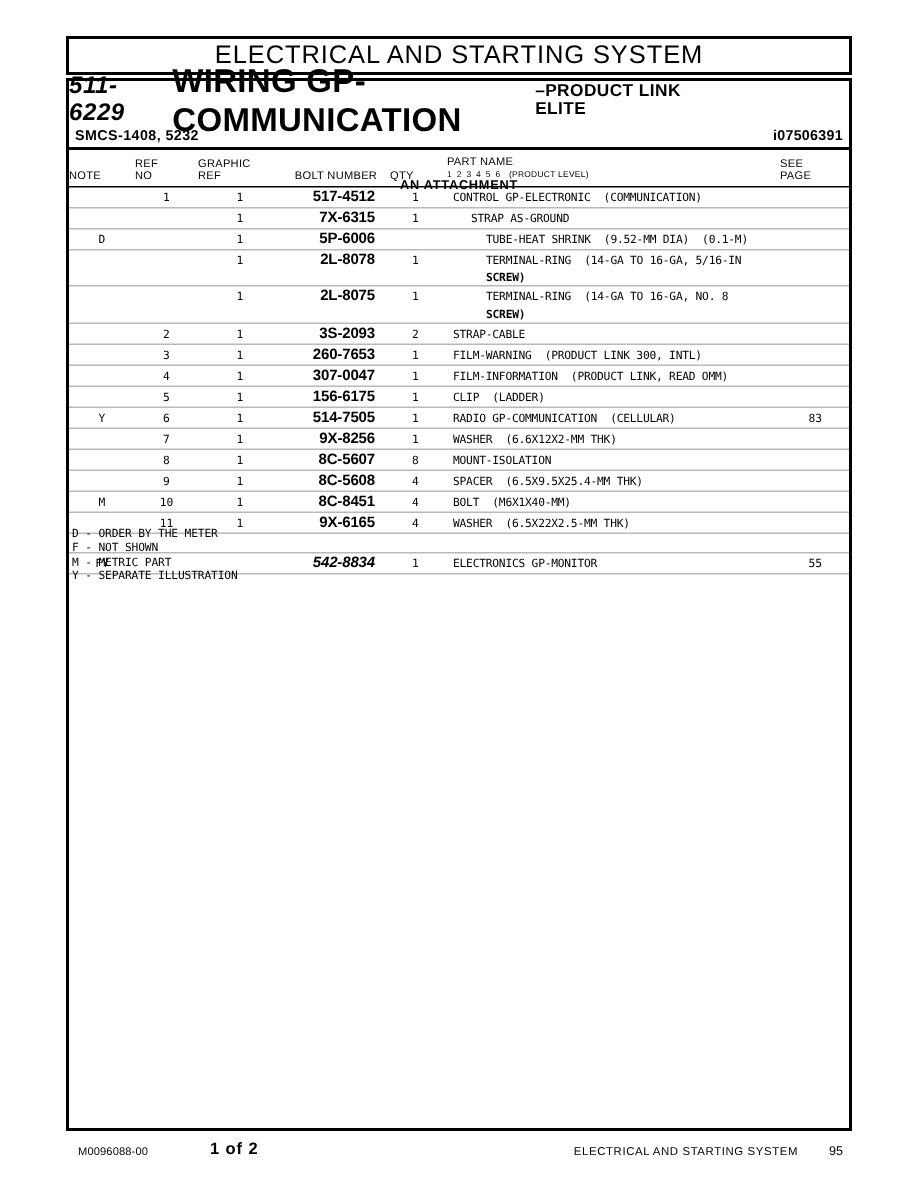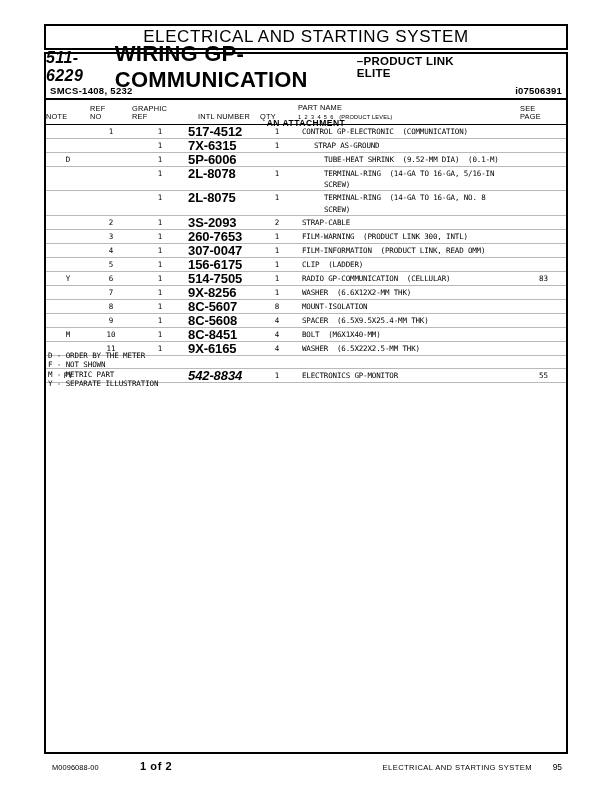--- a/index.html
+++ b/index.html
@@ -182,25 +182,25 @@
     line-height: 11.2px;
     border-bottom: 0.7px solid #b9b9b9;
     height: 12px;
     padding-top: 1px;
   }
   .row td.c-note-d,
   .row td.c-ref-d,
   .row td.c-gref-d,
   .row td.c-qty-d { text-align: center; }
   .row td.c-pn-d {
-    text-align: left;
+    text-align: right;
     padding-right: 10px;
     font-family: "Liberation Sans", sans-serif;
     font-weight: bold;
-    font-size: 13px;
+    font-size: 10px;
     letter-spacing: -0.1px;
   }
   .row td.c-pn-d.ital {
     font-style: italic;
     font-weight: bold;
   }
   .row td.c-name-d {
     text-align: left;
     padding-left: 4px;
     letter-spacing: -0.15px;
@@ -209,21 +209,21 @@
   .row td.c-page-d {
     text-align: right;
     padding-right: 18px;
   }
   .row.spacer td { height: 11px; }
 
   .ind0 { padding-left: 4px; }
   .ind1 { padding-left: 16px; }
   .ind2 { padding-left: 26px; }
 
-  .wrap2 { display: block; }
+  .wrap2 { display: block; font-weight: bold; }
 
   
   .legend {
     position: absolute;
     left: 48px;
     top: 351px;
     font-family: "DejaVu Sans Mono", monospace;
     font-size: 7.5px;
     line-height: 9.4px;
     letter-spacing: -0.1px;
@@ -307,21 +307,21 @@
       <tr class="hdr">
         <td>NOTE</td>
         <td>
           <span>REF</span><br>
           <span>NO</span>
         </td>
         <td>
           <span>GRAPHIC</span><br>
           <span>REF</span>
         </td>
-        <td class="pn-h">INTL NUMBER</td>
+        <td class="pn-h">BOLT NUMBER</td>
         <td>QTY</td>
         <td class="name-h">
           <span>PART NAME</span>
           <span class="plevel"><span>1   2   3   4   5   6</span>&nbsp;&nbsp;<span class="pl-label">(PRODUCT LEVEL)</span></span>
         </td>
         <td>
           <span>SEE</span><br>
           <span>PAGE</span>
         </td>
       </tr>

